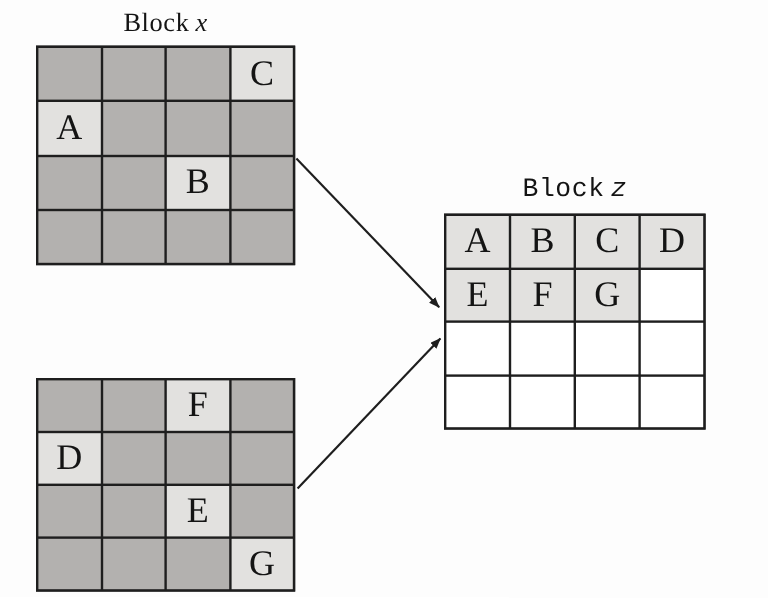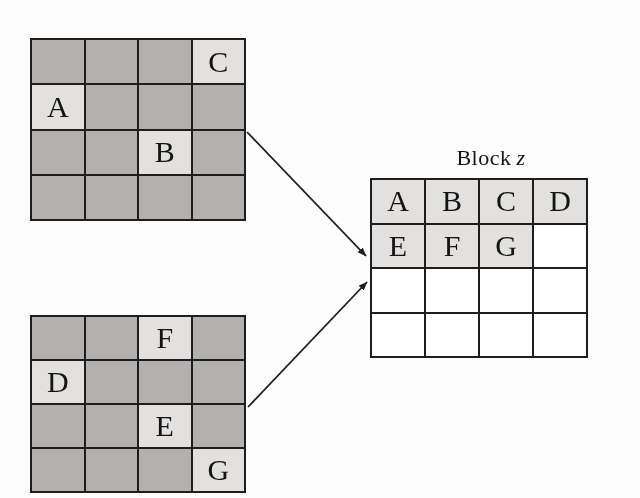--- a/index.html
+++ b/index.html
@@ -48,40 +48,43 @@
   .cell.light { background: var(--light, #e2e1df); }
   .cell.white { background: var(--white, #ffffff); }
 
   
   #title-x { left: 30px;  top: 6px;   width: 216px; }
   #grid-x  { left: 30px;  top: 38px;  width: 216px; height: 183px; }
   
   #title-y { left: 30px;  top: 279px; width: 216px; }
   #grid-y  { left: 30px;  top: 315px; width: 216px; height: 178px; }
   
-  #title-z { left: 382px; top: 145px; width: 218px; }
+  #title-z { left: 370px; top: 145px; width: 218px; font-family: Liberation Mono, monospace; }
   #grid-z  { left: 370px; top: 178px; width: 218px; height: 180px; }
 
   .arrows-overlay {
     position: absolute;
     left: 0; top: 0;
     width: 640px;
     height: 498px;
     pointer-events: none;
   }
   .arrows-overlay line {
     stroke: var(--line, #1e1e1e);
     stroke-width: 1.8;
   }
 </style>
 </head>
 <body>
 
 <div class="canvas">
 
+  <div class="block-title" id="title-x">
+    <span>Block</span><span class="var">x</span>
+  </div>
   <div class="grid" id="grid-x">
       <div class="cell dark"></div>
       <div class="cell dark"></div>
       <div class="cell dark"></div>
       <div class="cell light">C</div>
       <div class="cell light">A</div>
       <div class="cell dark"></div>
       <div class="cell dark"></div>
       <div class="cell dark"></div>
       <div class="cell dark"></div>

